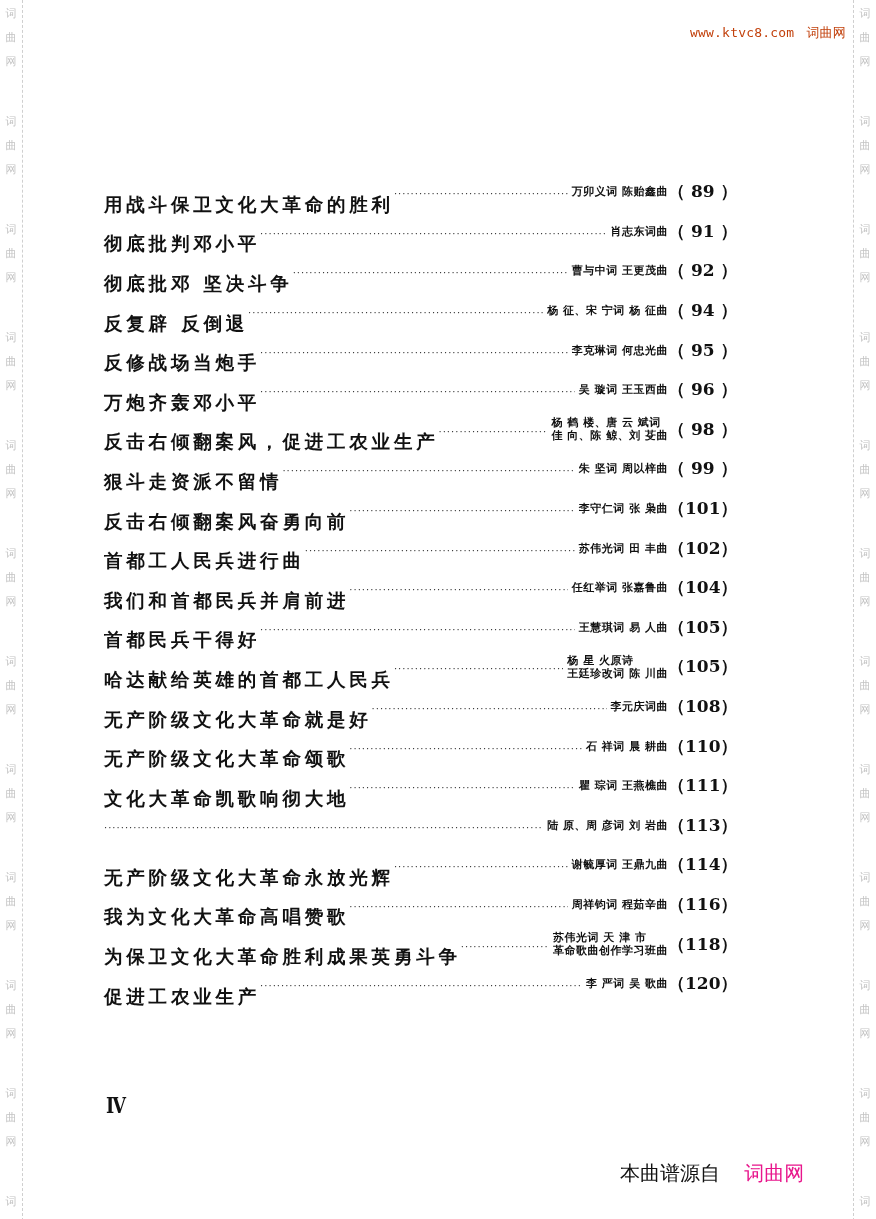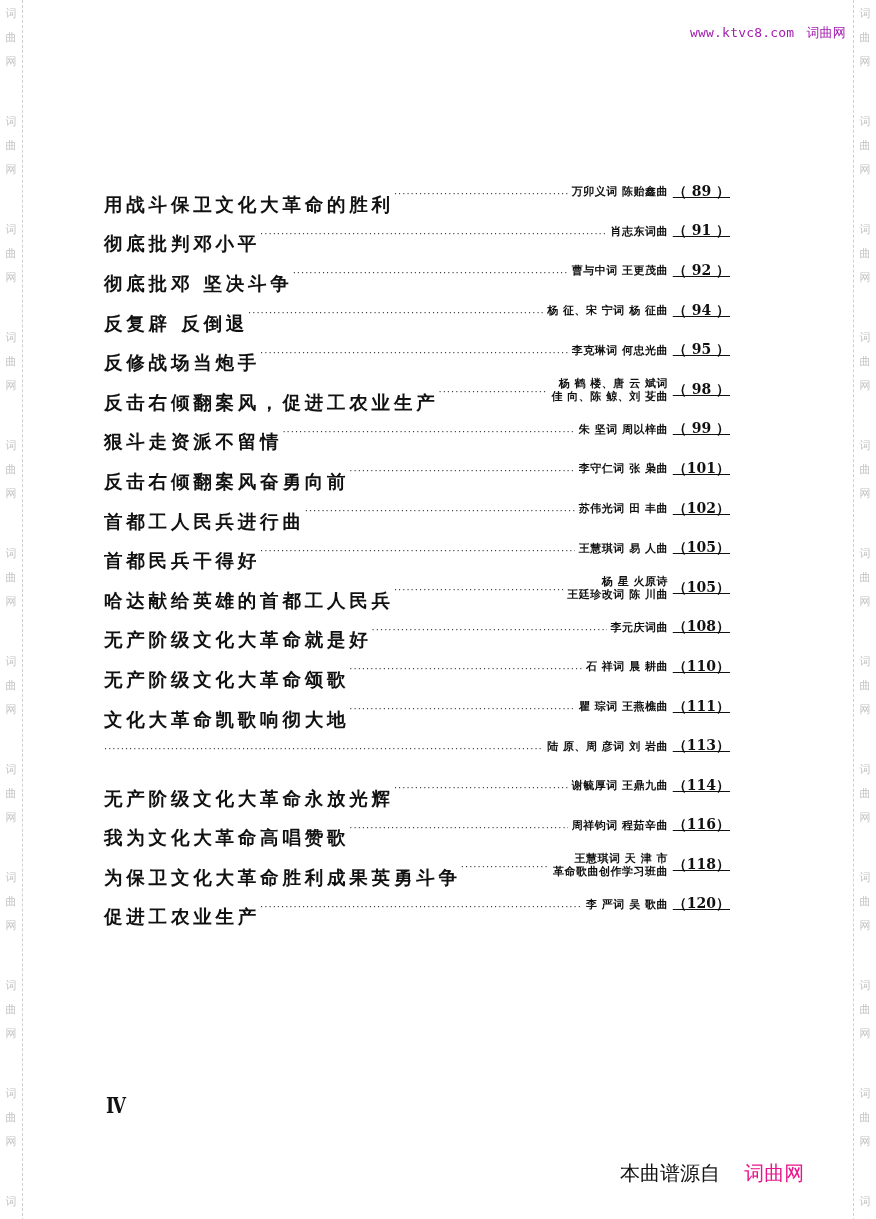--- a/index.html
+++ b/index.html
@@ -31,21 +31,21 @@
     }
     .side-strip.left { left: 0; border-right: 1px dashed #cfcfcf; }
     .side-strip.right { right: 0; border-left: 1px dashed #cfcfcf; }
     .side-group { display: flex; flex-direction: column; align-items: center; margin-bottom: 36px; }
 
     .header-url {
       position: absolute;
       top: 24px;
       right: 30px;
       font-size: 13px;
-      color: #a21caf;
+      color: #c2410c;
       font-family: "DejaVu Sans Mono", "Liberation Mono", monospace;
       letter-spacing: 0.2px;
     }
     .header-url .site-cn {
       font-family: "DejaVu Sans", sans-serif;
       margin-left: 4px;
     }
 
     .toc {
       position: absolute;
@@ -77,33 +77,31 @@
       position: relative;
       top: 2px;
     }
     .toc-leader::before {
       content: "··································································································································································";
     }
     .toc-credit {
       font-size: 11px;
       font-weight: 700;
       white-space: nowrap;
-      text-align: right;
       line-height: 13px;
       letter-spacing: 0.5px;
       font-family: "DejaVu Sans", sans-serif;
     }
     .toc-credit .credit-line { display: block; }
     .toc-page {
-      font-size: 14px;
+      font-size: 17px;
       width: 62px;
-      text-align: right;
+      text-align: center;
       white-space: nowrap;
       font-weight: 700;
-      text-decoration: underline;
     }
 
     .roman-page {
       position: absolute;
       top: 1092px;
       left: 106px;
       font-size: 22px;
       font-weight: 700;
       font-family: "DejaVu Serif", serif;
       transform: scaleX(0.8);
@@ -289,20 +287,28 @@
     </div>
     <div class="toc-row">
       <span class="toc-title">反修战场当炮手</span>
       <span class="toc-leader"></span>
       <span class="toc-credit">
         <span class="credit-line">李克琳词  何忠光曲</span>
       </span>
       <span class="toc-page">（ 95 ）</span>
     </div>
     <div class="toc-row">
+      <span class="toc-title">万炮齐轰邓小平</span>
+      <span class="toc-leader"></span>
+      <span class="toc-credit">
+        <span class="credit-line">吴  璇词  王玉西曲</span>
+      </span>
+      <span class="toc-page">（ 96 ）</span>
+    </div>
+    <div class="toc-row">
       <span class="toc-title">反击右倾翻案风，促进工农业生产</span>
       <span class="toc-leader"></span>
       <span class="toc-credit">
         <span class="credit-line">杨  鹤  楼、唐  云  斌词</span>
         <span class="credit-line">佳  向、陈  鲸、刘  芟曲</span>
       </span>
       <span class="toc-page">（ 98 ）</span>
     </div>
     <div class="toc-row">
       <span class="toc-title">狠斗走资派不留情</span>
@@ -322,20 +328,28 @@
     </div>
     <div class="toc-row">
       <span class="toc-title">首都工人民兵进行曲</span>
       <span class="toc-leader"></span>
       <span class="toc-credit">
         <span class="credit-line">苏伟光词  田  丰曲</span>
       </span>
       <span class="toc-page">（102）</span>
     </div>
     <div class="toc-row">
+      <span class="toc-title">我们和首都民兵并肩前进</span>
+      <span class="toc-leader"></span>
+      <span class="toc-credit">
+        <span class="credit-line">任红举词  张嘉鲁曲</span>
+      </span>
+      <span class="toc-page">（104）</span>
+    </div>
+    <div class="toc-row">
       <span class="toc-title">首都民兵干得好</span>
       <span class="toc-leader"></span>
       <span class="toc-credit">
         <span class="credit-line">王慧琪词  易  人曲</span>
       </span>
       <span class="toc-page">（105）</span>
     </div>
     <div class="toc-row">
       <span class="toc-title">哈达献给英雄的首都工人民兵</span>
       <span class="toc-leader"></span>
@@ -389,21 +403,21 @@
       <span class="toc-leader"></span>
       <span class="toc-credit">
         <span class="credit-line">周祥钧词  程茹辛曲</span>
       </span>
       <span class="toc-page">（116）</span>
     </div>
     <div class="toc-row">
       <span class="toc-title">为保卫文化大革命胜利成果英勇斗争</span>
       <span class="toc-leader"></span>
       <span class="toc-credit">
-        <span class="credit-line">王慧琪词  天  津  市</span>
+        <span class="credit-line">苏伟光词  天  津  市</span>
         <span class="credit-line">革命歌曲创作学习班曲</span>
       </span>
       <span class="toc-page">（118）</span>
     </div>
     <div class="toc-row">
       <span class="toc-title">促进工农业生产</span>
       <span class="toc-leader"></span>
       <span class="toc-credit">
         <span class="credit-line">李  严词  吴  歌曲</span>
       </span>

